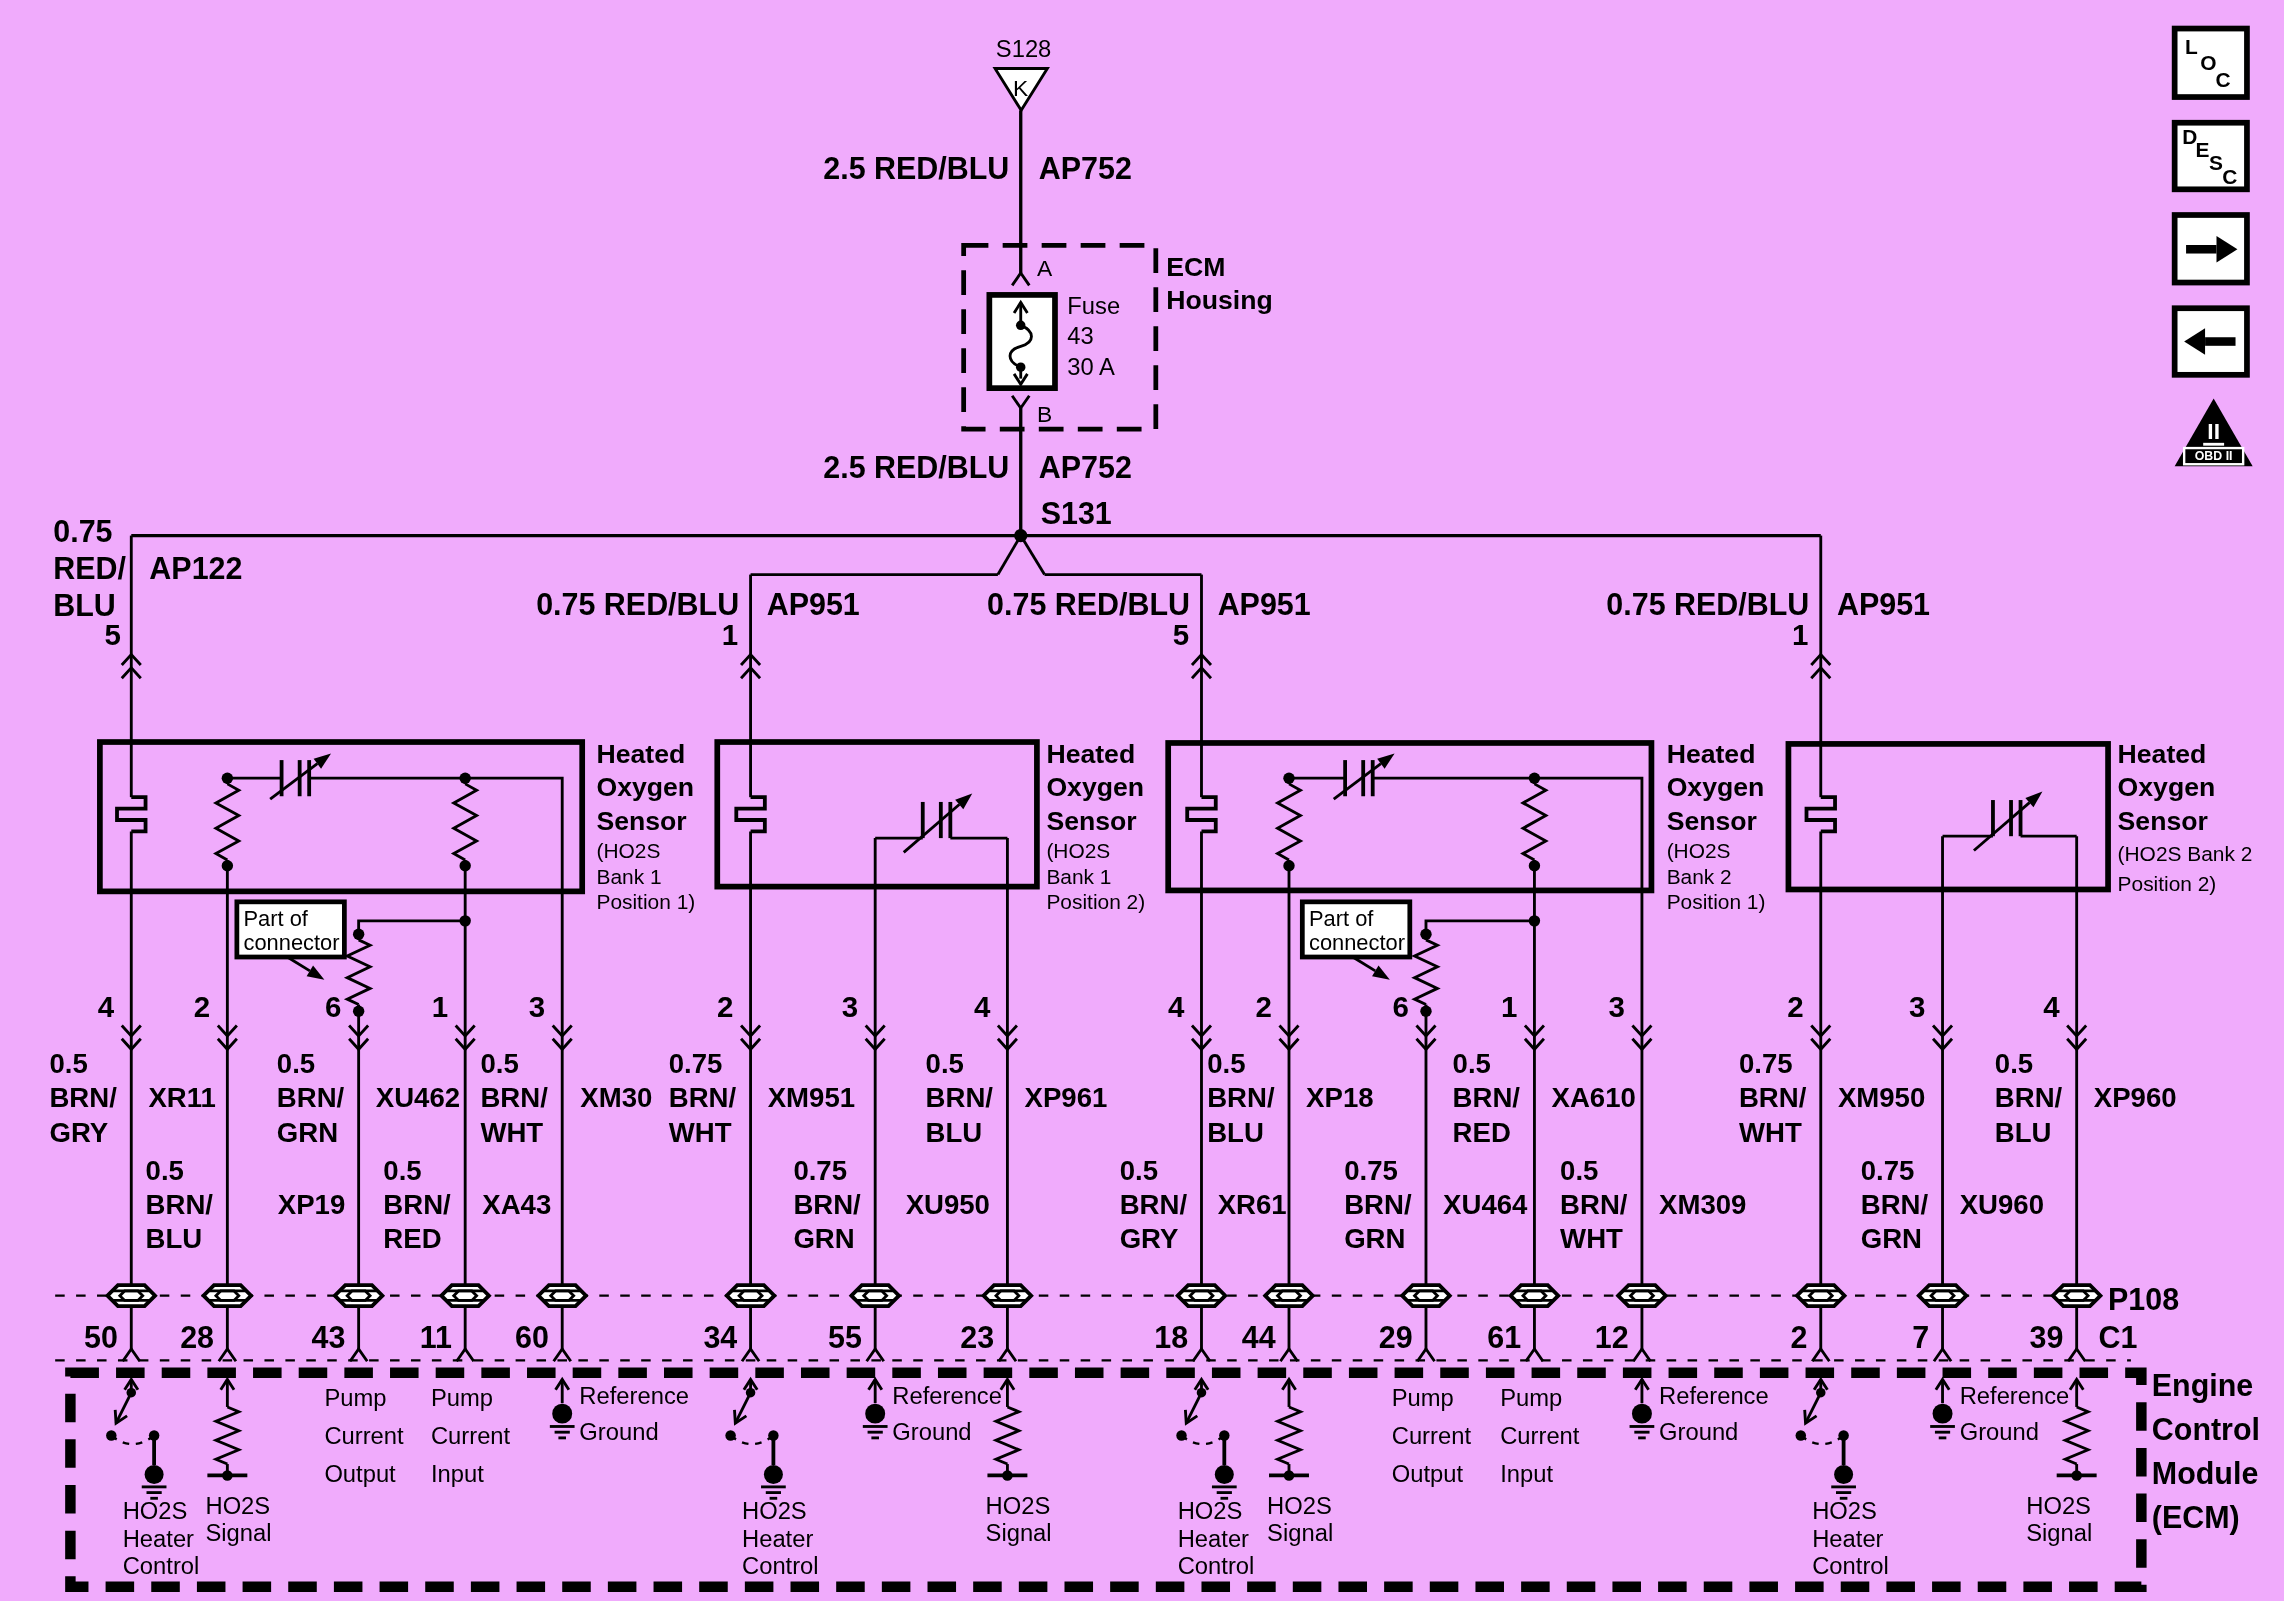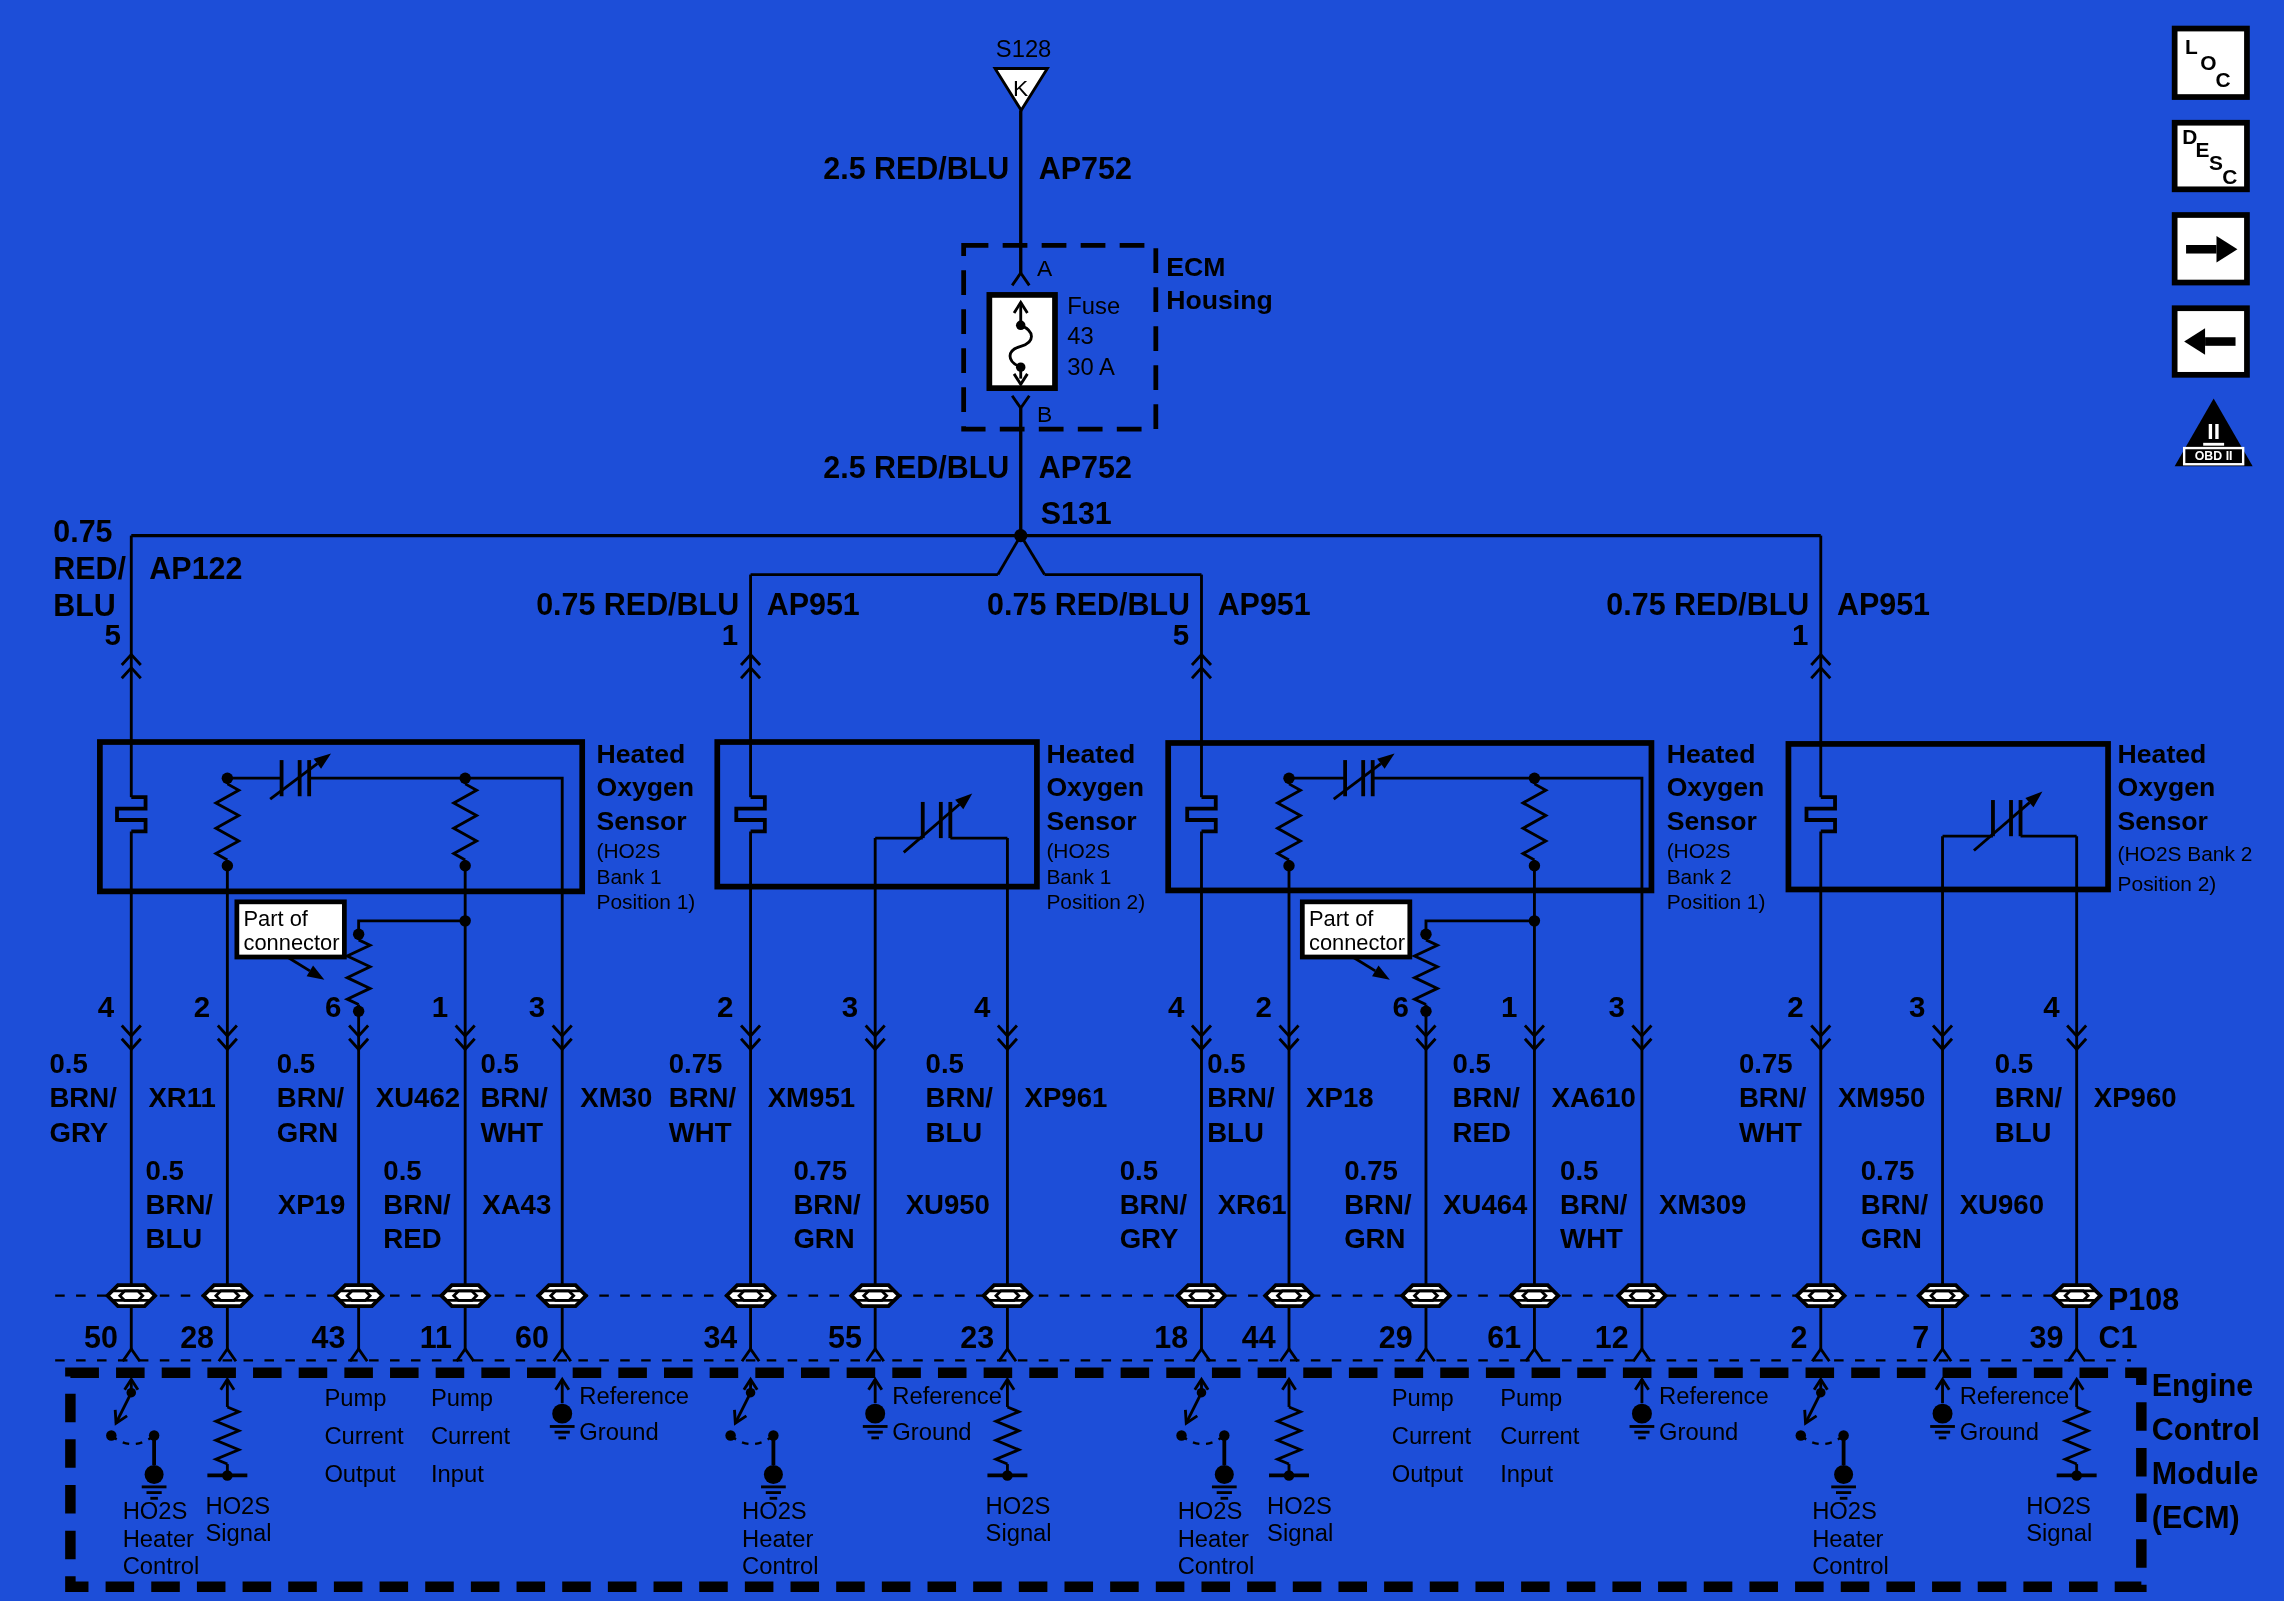--- a/index.html
+++ b/index.html
@@ -1,16 +1,16 @@
 <!DOCTYPE html>
 <html style="font-size:15px"><head>
 <meta charset="utf-8">
 <style>
   html,body{margin:0;padding:0;background:#fff;}
-  .stage{position:relative;width:2285px;height:1602px;background:#1d4ed8;overflow:hidden;}
+  .stage{position:relative;width:2285px;height:1602px;background:#f0abfc;overflow:hidden;}
   svg{display:block;}
   text{fill:#000;font-family:"Liberation Sans","DejaVu Sans",sans-serif;white-space:pre;}
   .b32{font-size:32px;font-weight:700;}
   .b31{font-size:31px;font-weight:700;}
   .b29{font-size:29px;font-weight:700;}
   .t28{font-size:28px;font-weight:700;}
   .s22{font-size:22px;font-weight:400;}
   .n23{font-size:23px;font-weight:400;}
   .f25{font-size:25px;font-weight:400;}
   .t24{font-size:24px;font-weight:400;}

